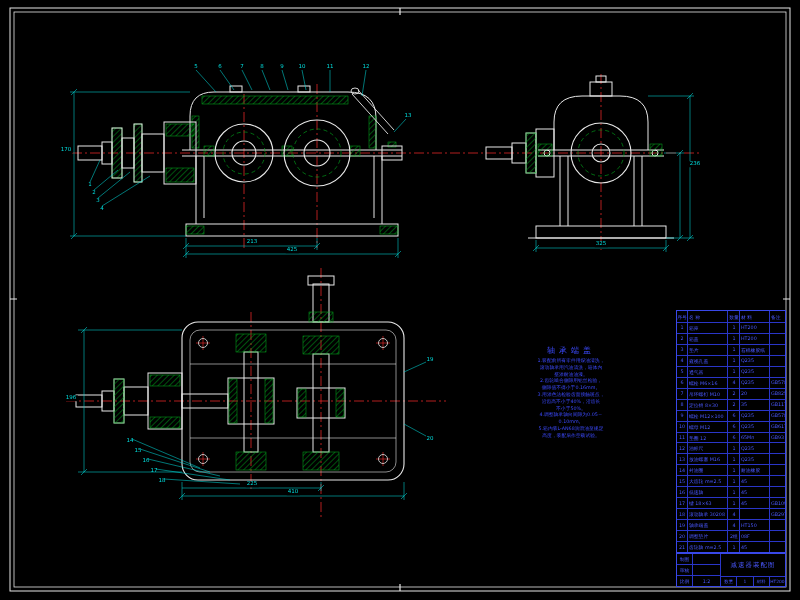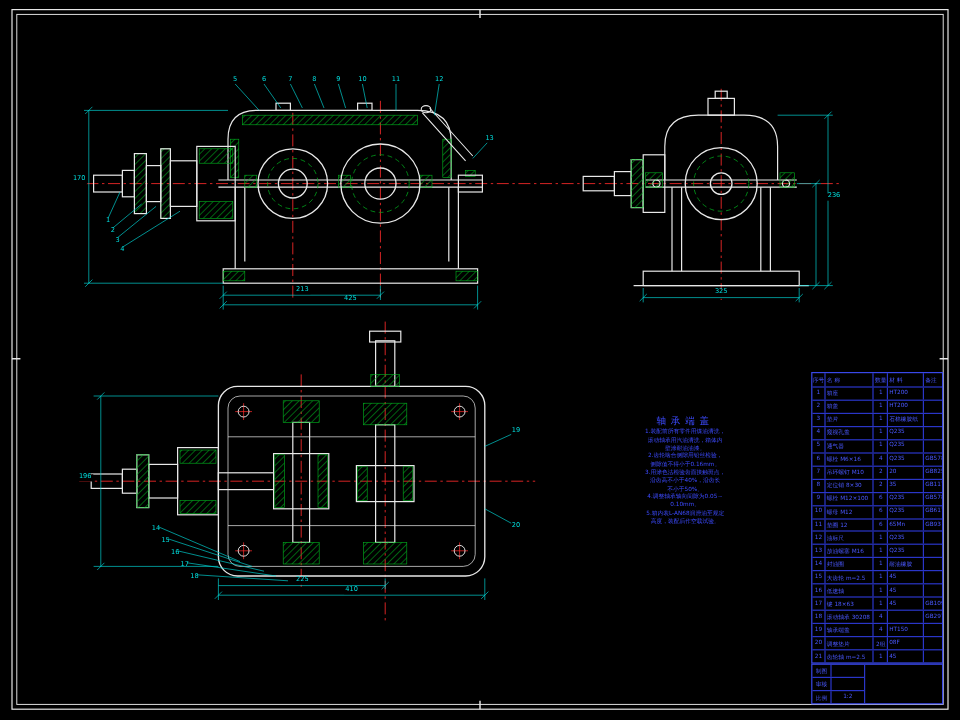--- a/index.html
+++ b/index.html
@@ -396,20 +396,29 @@
     </div>
     <div class="tb-row">
       <span class="tb-lab">审核</span>
       <span class="tb-val"></span>
     </div>
     <div class="tb-row">
       <span class="tb-lab">比例</span>
       <span class="tb-val">1:2</span>
     </div>
   </div>
+  <div class="tb-right">
+    <div class="tb-name">减速器装配图</div>
+    <div class="tb-cells">
+      <span>数量</span>
+      <span>1</span>
+      <span>材料</span>
+      <span>HT200</span>
+    </div>
+  </div>
 </div>
 
 <div class="overlay">
 
 <span class="callout" style="left: 90px; top: 185px;">1</span>
       <span class="callout" style="left: 94px; top: 193px;">2</span>
       <span class="callout" style="left: 98px; top: 201px;">3</span>
       <span class="callout" style="left: 102px; top: 209px;">4</span>
       <span class="callout" style="left: 196px; top: 67px;">5</span>
       <span class="callout" style="left: 220px; top: 67px;">6</span>

